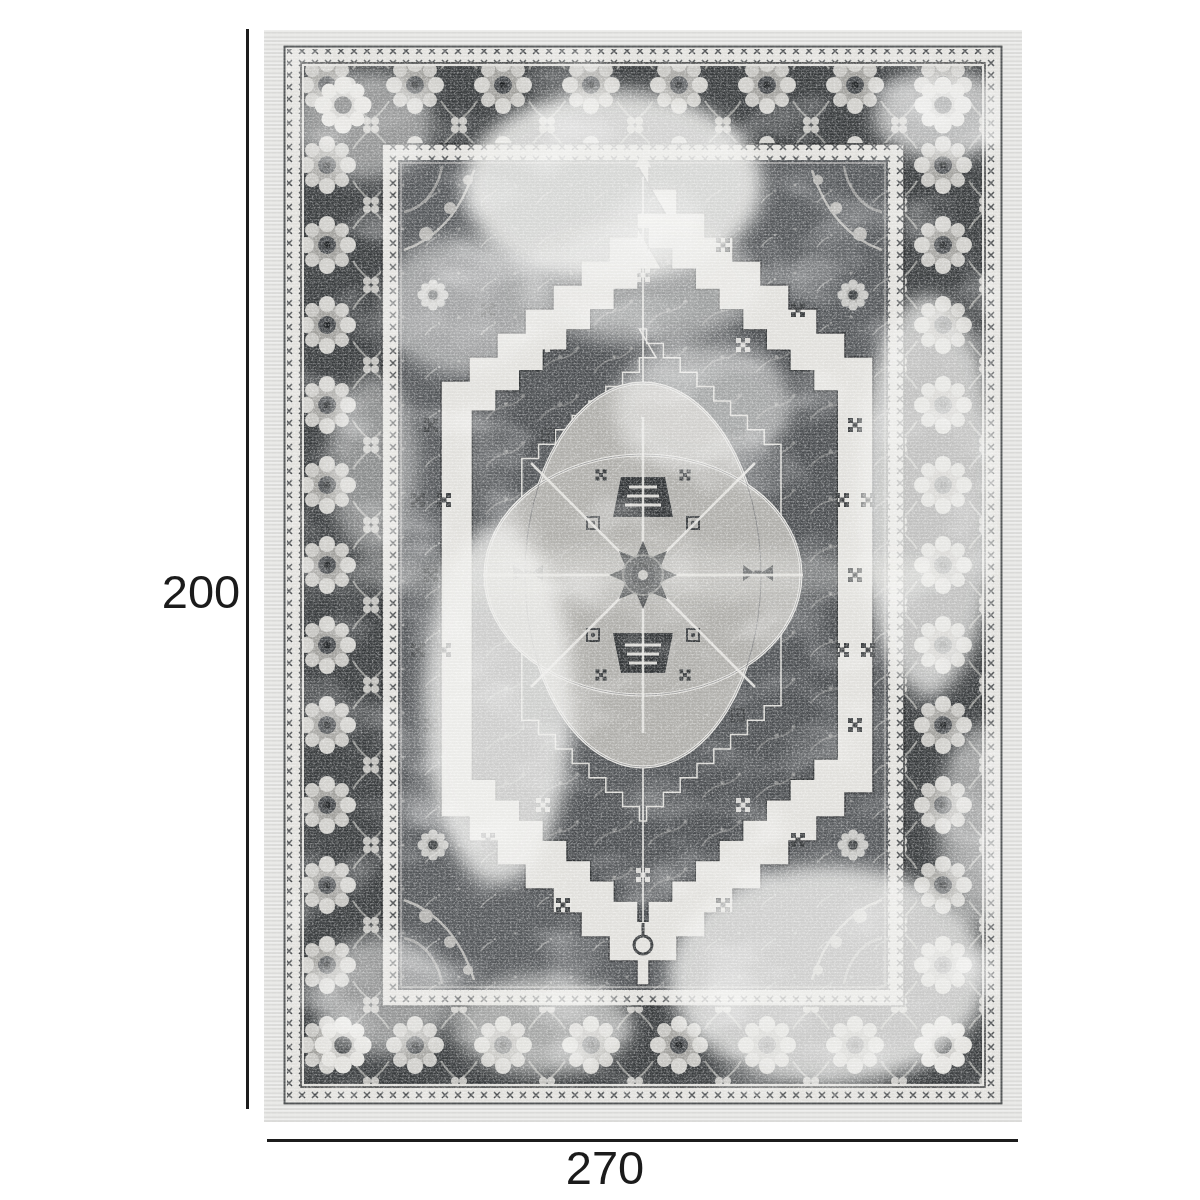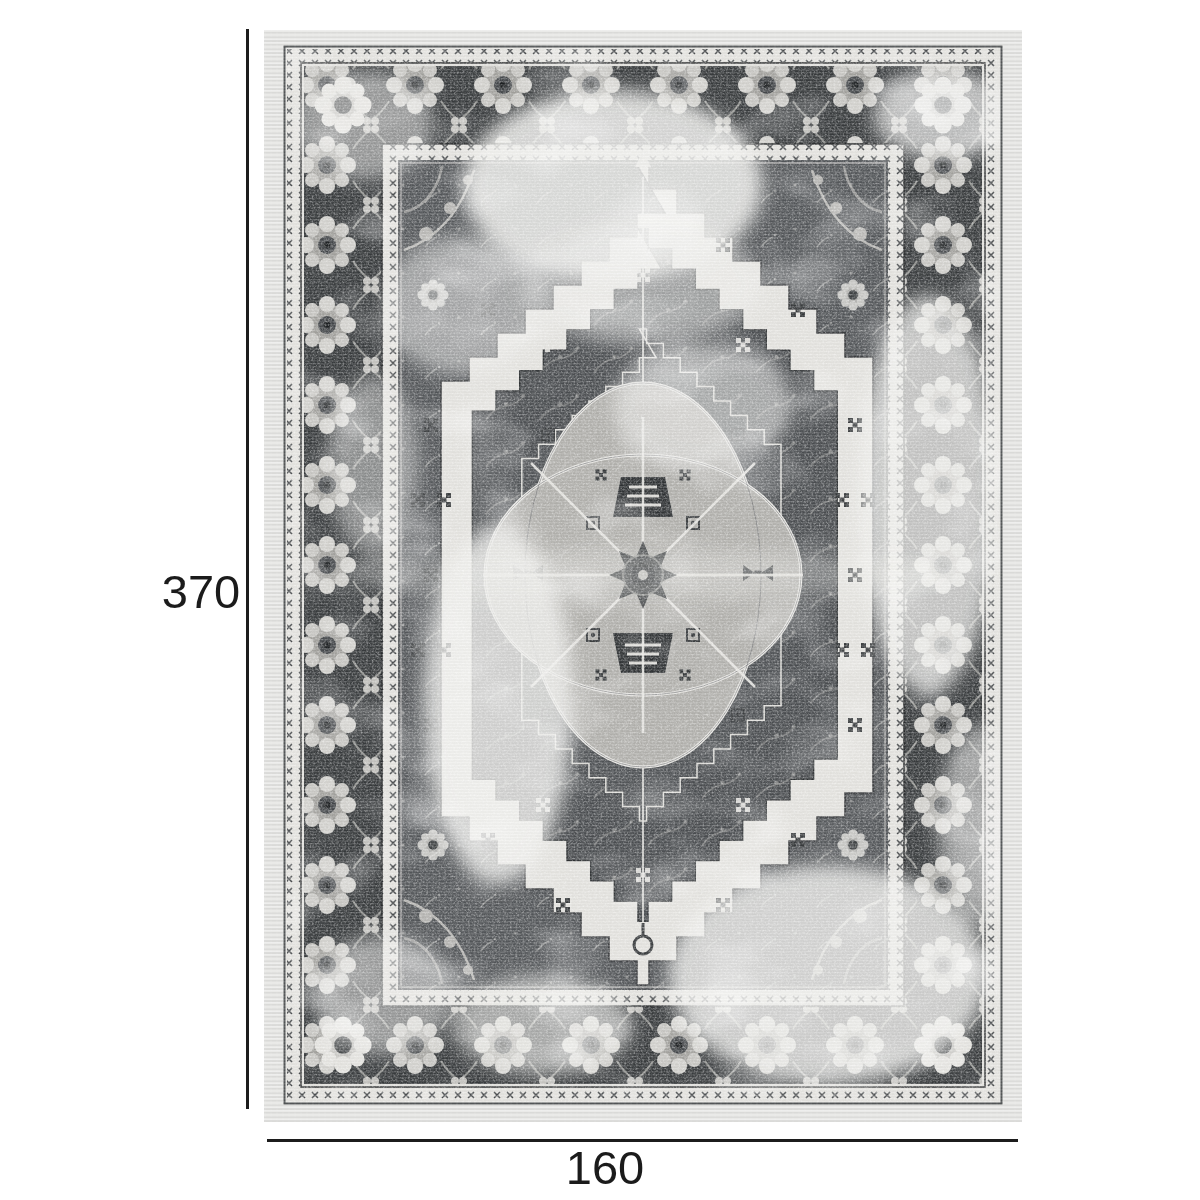--- a/index.html
+++ b/index.html
@@ -25,23 +25,23 @@
   .f-dark{fill:var(--rug-border-dark);} .f-field{fill:var(--rug-field);}
   .f-ivory{fill:var(--rug-ivory);} .f-light{fill:var(--rug-light-gray);}
   .f-med{fill:var(--rug-medallion);}
 </style>
 </head>
 <body>
 
 <div class="canvas">
 
   <div class="dim-line-v"></div>
-  <div class="dim-label h230">370</div>
+  <div class="dim-label h230">200</div>
   <div class="dim-line-h"></div>
-  <div class="dim-label w160">160</div>
+  <div class="dim-label w160">270</div>
 
   <div class="rug" role="img" aria-label="Vintage distressed grey medallion area rug">
     <svg width="720" height="1060" viewBox="0 0 720 1060">
       <defs>
 
         <path id="dstep" d="M-6,-410 h12 v24 h28 v24 h28 v24 h28 v24 h28 v24 h28 v24 h28 v24 h28 v24 h28 v436 h-28 v24 h-28 v24 h-28 v24 h-28 v24 h-28 v24 h-28 v24 h-28 v24 h-28 v24 h-12 v-24 h-28 v-24 h-28 v-24 h-28 v-24 h-28 v-24 h-28 v-24 h-28 v-24 h-28 v-436 h28 v-24 h28 v-24 h28 v-24 h28 v-24 h28 v-24 h28 v-24 h28 v-24 h28 Z"></path>
 
         <g id="pw" class="f-dark">
           <rect x="-7" y="-7" width="5" height="5"></rect>
             <rect x="2" y="-7" width="5" height="5"></rect>

